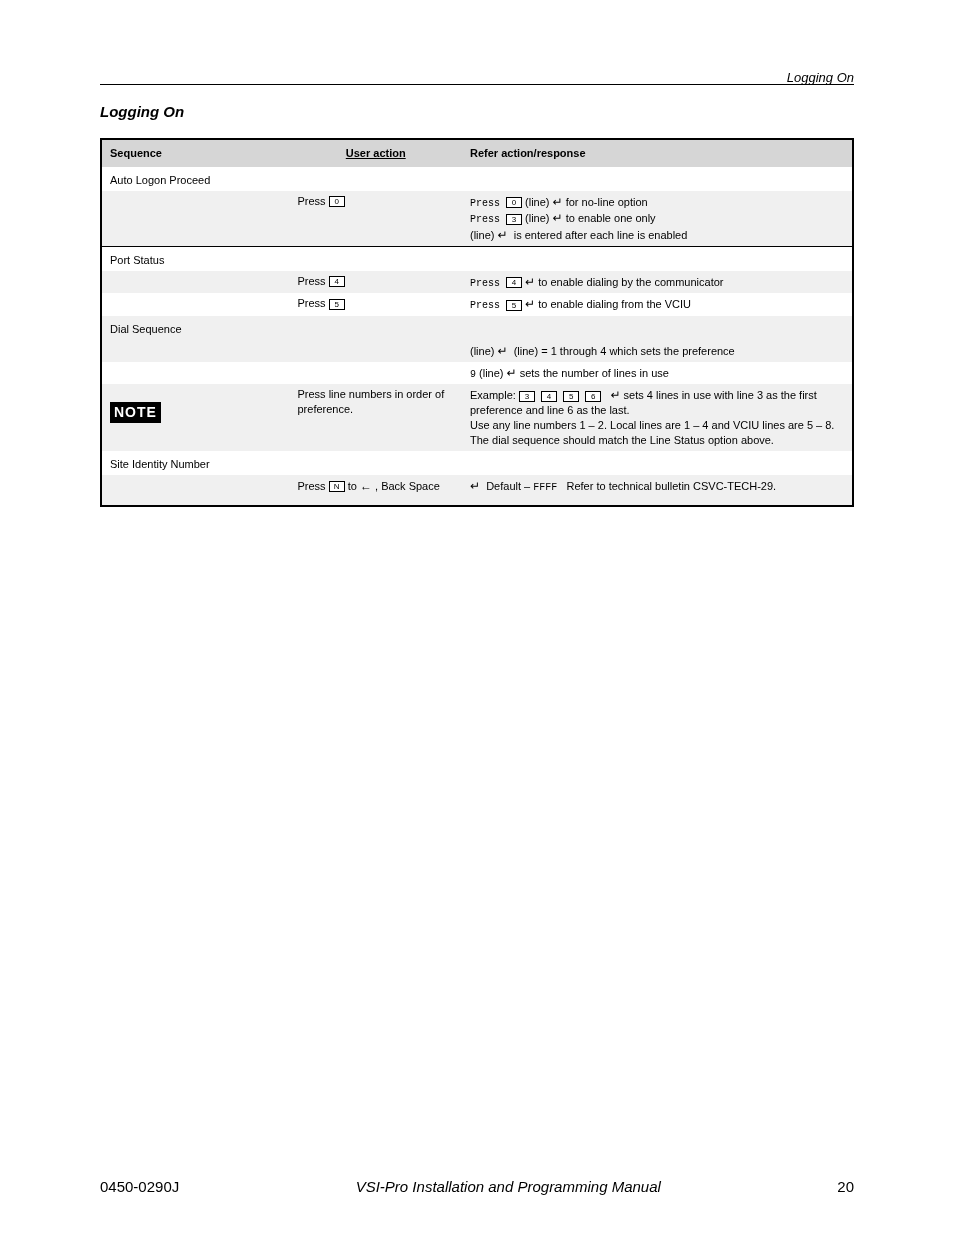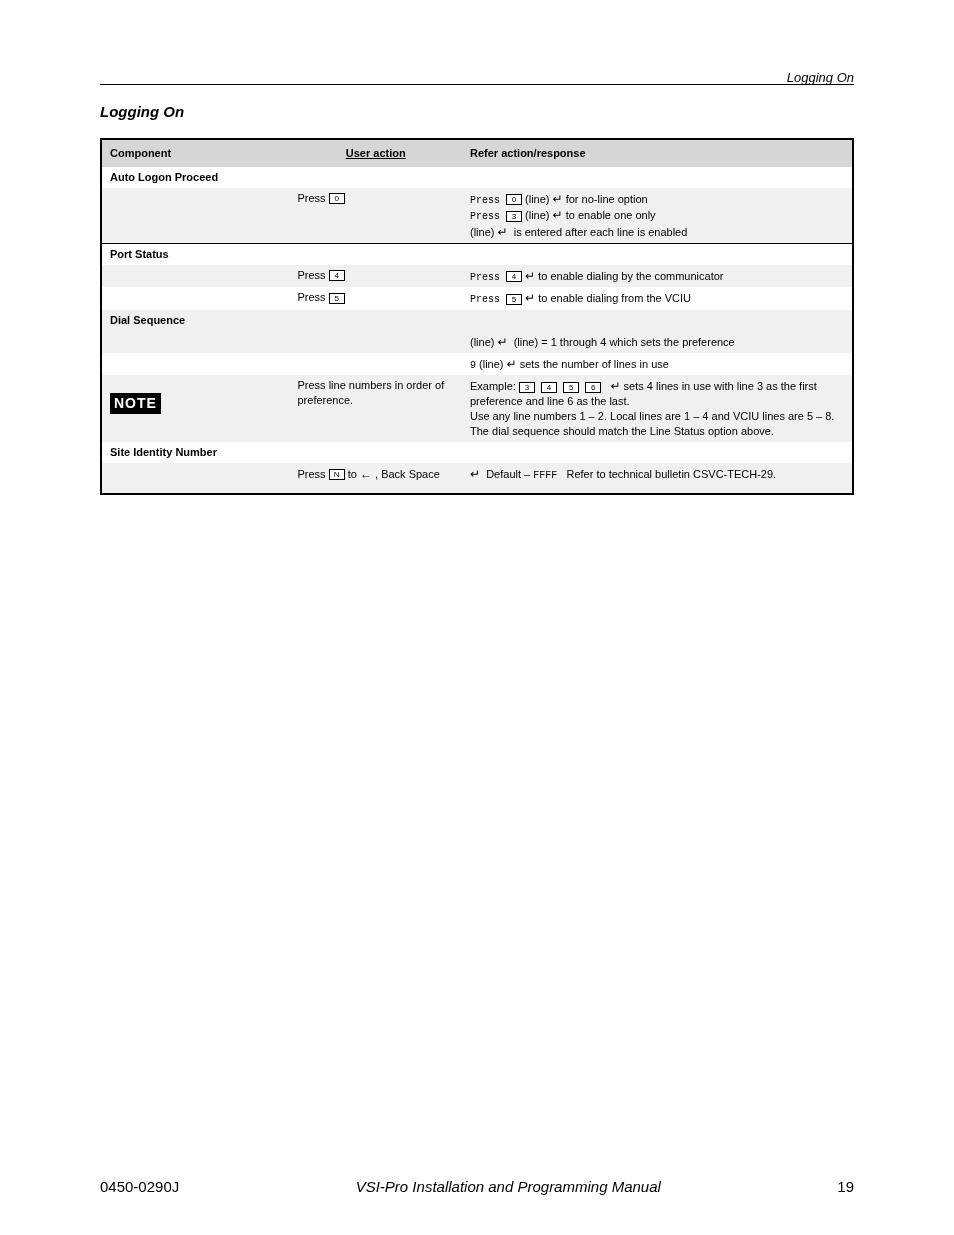--- a/index.html
+++ b/index.html
@@ -8,21 +8,21 @@
   .top-right { position: absolute; top: 70px; right: 100px; font-style: italic; font-size: 13px; }
   .rule { border: none; border-top: 1px solid #000; margin-top: 24px; margin-bottom: 18px; }
   .section-heading { font-family: Arial, Helvetica, sans-serif; font-weight: bold; font-size: 15px; margin-bottom: 18px; font-style: italic; }
 
   .tbl-wrap { border: 2px solid #000; }
   .tbl { width: 100%; border-collapse: collapse; table-layout: fixed; }
   .tbl td, .tbl th { vertical-align: top; padding: 3px 8px 3px 8px; font-size: 11px; line-height: 1.35; }
   .headrow th { background: #d6d6d6; font-weight: bold; text-align: left; padding: 6px 8px; }
   .headrow .user-col { text-align: center; text-decoration: underline; }
   .striped { background: #f0f0f0; }
-  .subhead td { font-weight: bold; padding-bottom: 3px; margin-left: 12px; }
+  .subhead td { font-weight: normal; padding-top: 6px; padding-bottom: 3px; margin-left: 12px; }
   .col-comp { width: 25%; }
   .col-user { width: 23%; }
   .col-sys  { width: 52%; }
 
   .keybox { display:inline-block; border:1px solid #000; height:11px; width:16px; vertical-align:middle; line-height:9px; font-size:8px; text-align:center; background:#fff; }
   .keybox.k0::after { content:"0"; }
   .keybox.k3::after { content:"3"; }
   .keybox.k4::after { content:"4"; }
   .keybox.k5::after { content:"5"; }
   .keybox.k6::after { content:"6"; }
@@ -48,21 +48,21 @@
 
   <div class="tbl-wrap">
     <table class="tbl">
       <colgroup>
         <col class="col-comp">
           <col class="col-user">
           <col class="col-sys">
       </colgroup>
       <tbody>
           <tr class="headrow">
-        <th>Component</th>
+        <th>Sequence</th>
         <th class="user-col">User action</th>
         <th>Refer action/response</th>
       </tr>
 
       <tr class="subhead">
         <td colspan="3">Auto Logon Proceed</td>
       </tr>
       <tr class="striped">
         <td></td>
         <td>
@@ -155,15 +155,15 @@
       <tr class="striped">
             <td colspan="3" style="height:8px"></td>
           </tr>
     </tbody>
       </table>
   </div>
 
   <div class="footer">
     <span>0450-0290J</span>
     <span class="mid">VSI-Pro Installation and Programming Manual</span>
-    <span>19</span>
+    <span>20</span>
   </div>
 </div>
 
 </body></html>

